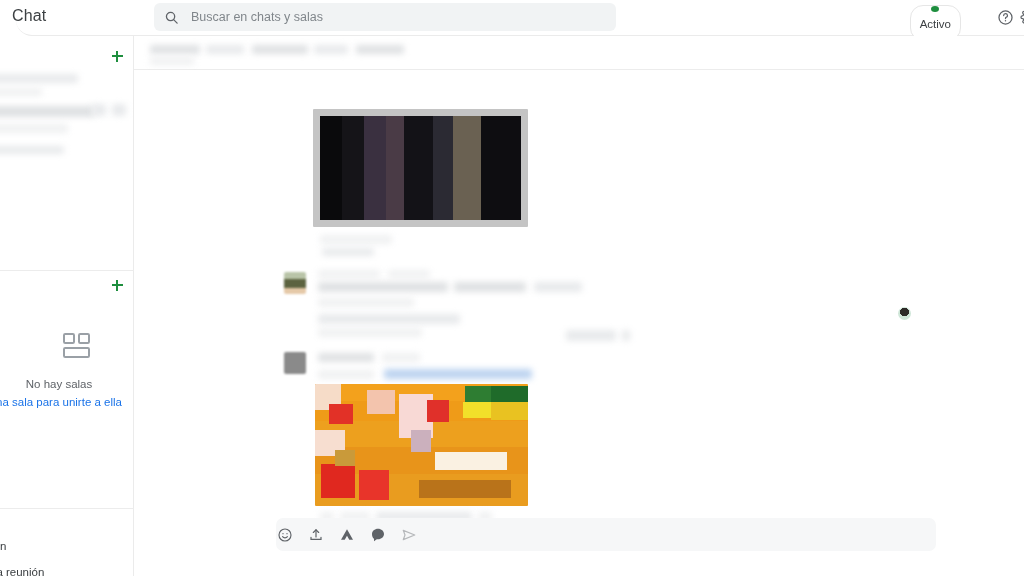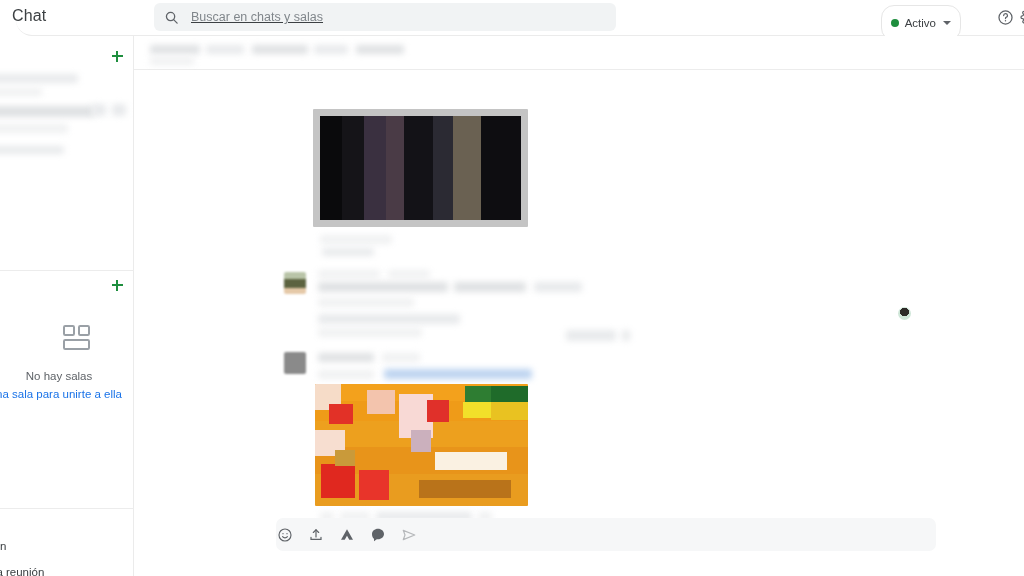--- a/index.html
+++ b/index.html
@@ -27,31 +27,31 @@
     position: absolute; left: 138px; top: 3px;
     width: 462px; height: 28px;
     background: #f1f3f4; border-radius: 6px;
     display: flex; align-items: center; padding: 0 10px;
   }
   .search-icon { width: 15px; height: 15px; flex: 0 0 15px; color: #5f6368; margin-right: 12px; }
   .search-icon svg { display: block; }
   .search-input {
     border: 0; outline: 0; background: transparent;
     font-family: "Liberation Sans", sans-serif;
-    font-size: 12.5px; color: #3c4043; width: 100%; text-decoration: underline;
+    font-size: 12.5px; color: #3c4043; width: 100%;
   }
   .search-input::placeholder { color: #80868b; }
 
   .status-pill {
     position: absolute; right: 79px; top: 5px;
     height: 36px; border-radius: 13px;
     border: 1px solid #e6e6e6; background: #fff;
     display: flex; align-items: center; gap: 6px;
     padding: 0 9px 0 9px;
-    font-size: 11.5px; color: #3c4043;
+    font-size: 11.5px; color: #3c4043; flex-direction: column;
   }
   .status-dot { width: 8px; height: 8px; border-radius: 50%; background: #1e8e3e; }
   .chev { width: 0; height: 0; border-left: 4px solid transparent; border-right: 4px solid transparent; border-top: 4px solid #5f6368; margin-left: 1px; }
 
   .icon-btn {
     position: absolute; top: 6px; width: 22px; height: 22px;
     color: #5f6368; display: flex; align-items: center; justify-content: center;
   }
   .icon-btn svg { display: block; }
   .help-btn { right: 24px; }
@@ -78,21 +78,21 @@
   .plus-rooms { left: 106px; top: 238px; }
 
   
   .blur-row { position: absolute; }
   .bk { position: absolute; background: #e8eaec; filter: blur(3.2px); border-radius: 2px; }
   .bk.d { background: #dfe1e3; }
   .bk.l { background: #f0f1f2; }
 
   
   .rooms-empty {
-    position: absolute; top: 288px; left: 0; width: 134px;
+    position: absolute; top: 296px; left: 0; width: 134px;
     display: flex; flex-direction: column; align-items: center; padding-left: 20px;
   }
   .rooms-icon { width: 30px; height: 28px; color: #9aa0a6; margin-bottom: 18px; }
   .rooms-icon svg { display: block; }
   .rooms-empty-title {
     font-size: 11.5px; color: #5f6368; white-space: nowrap;
     margin-left: -36px;
   }
   .rooms-empty-link {
     font-size: 11.5px; color: #1a73e8; white-space: nowrap;

